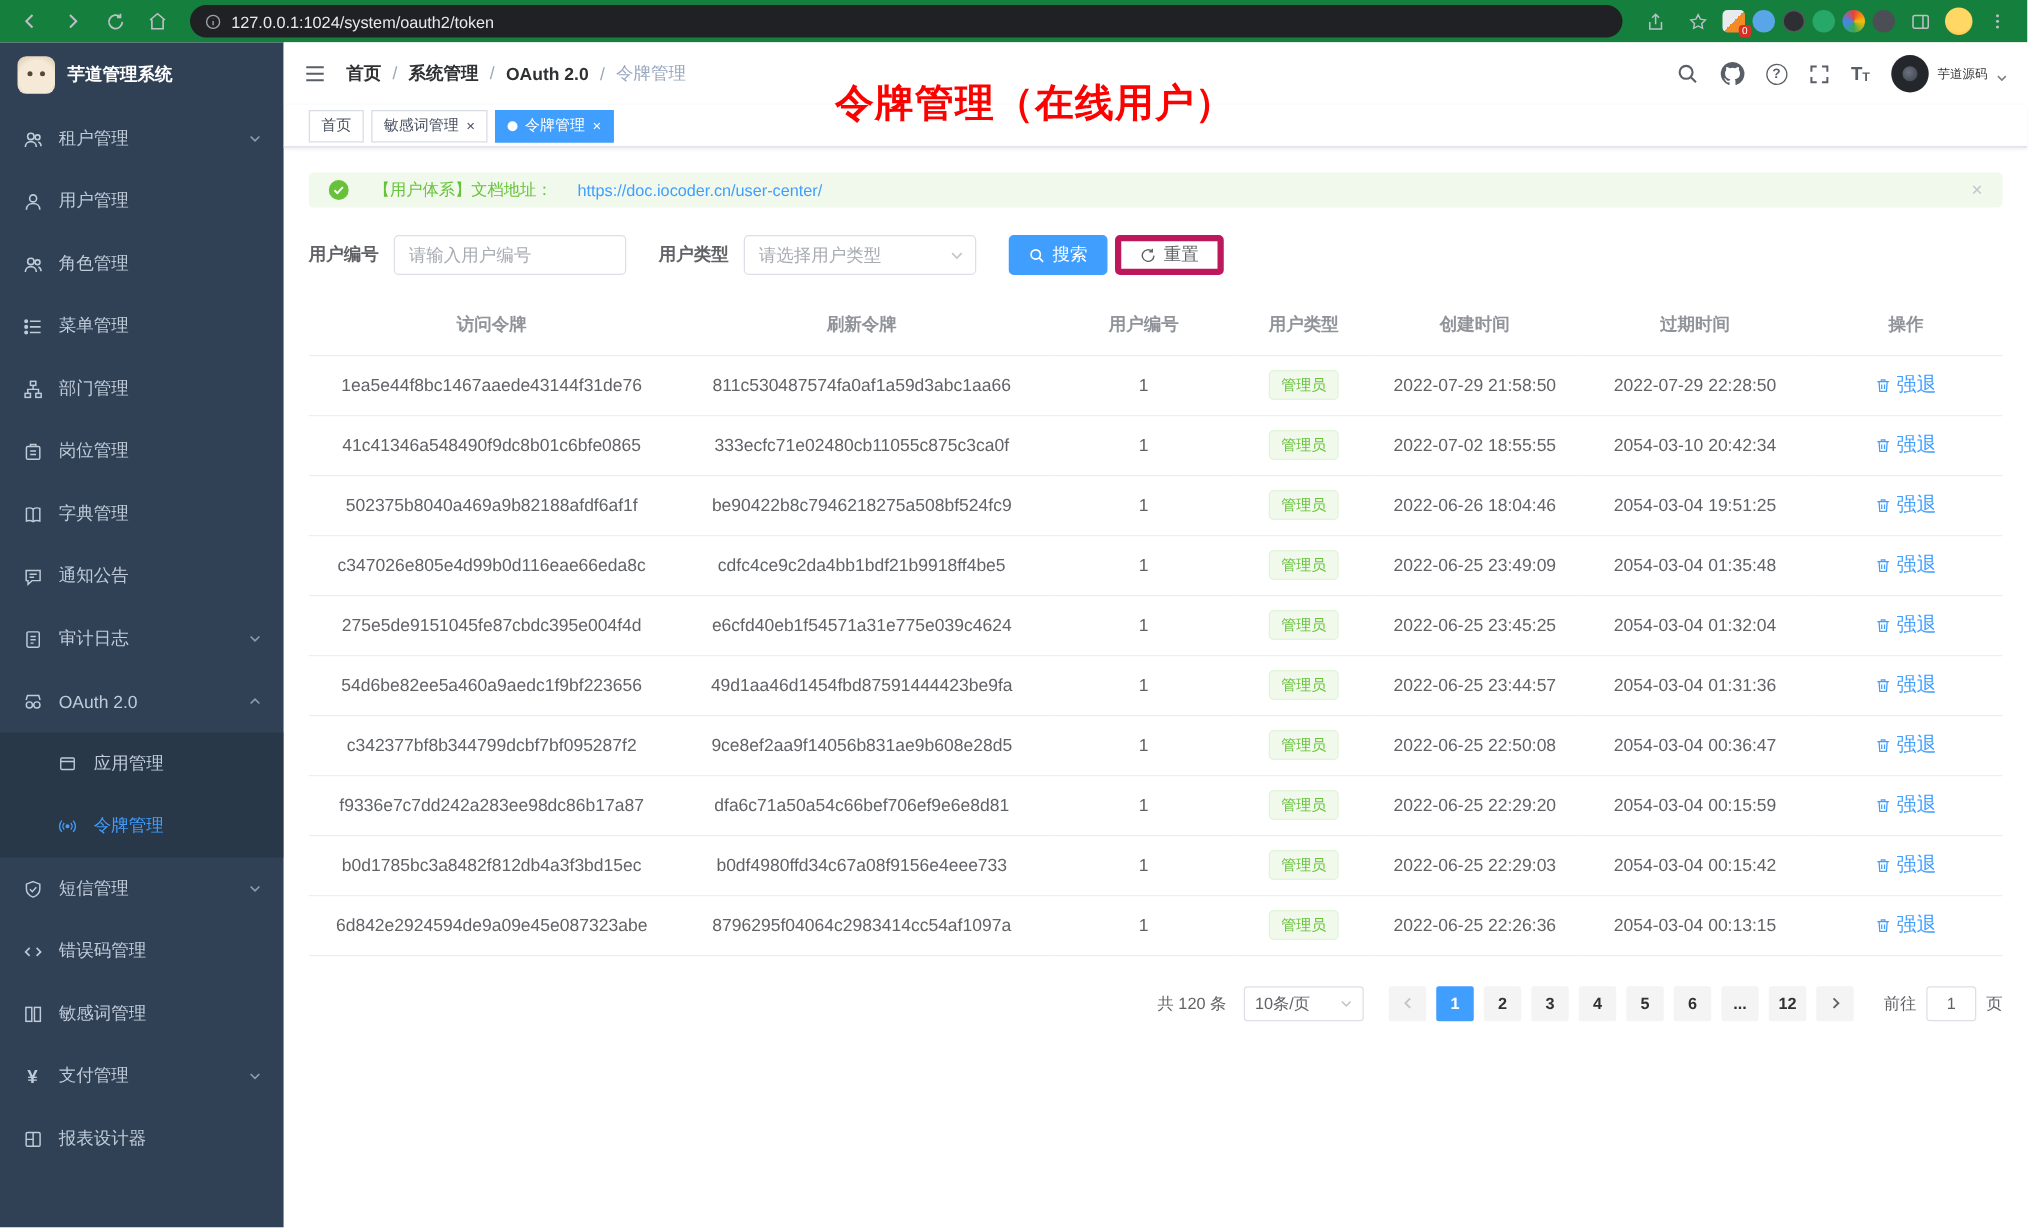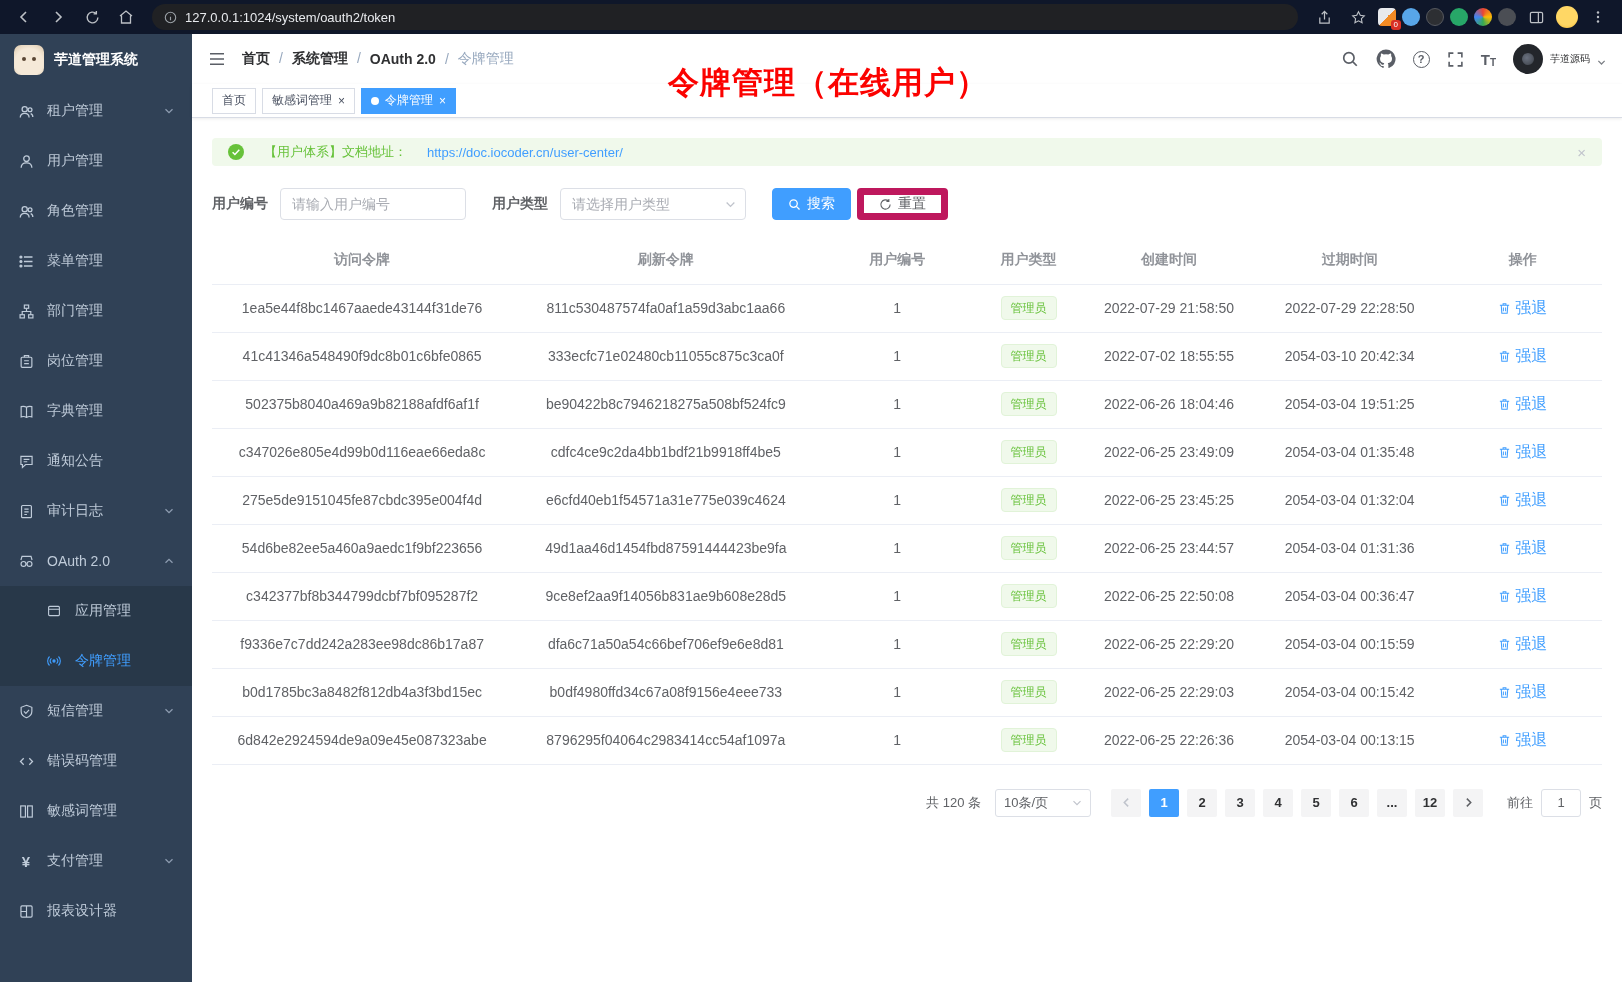--- a/index.html
+++ b/index.html
@@ -5,34 +5,34 @@
   * { box-sizing: border-box; margin: 0; padding: 0; }
   html,body { width:1622px; height:982px; }
   body {
     font-family: "Liberation Sans", "DejaVu Sans", sans-serif;
     font-size: 14px; color:#303133; background:#fff;
     overflow:hidden; position:relative;
   }
   svg { display:block; }
 
   
-  .browser-bar { height:34px; background:#0f172a; display:flex; align-items:center; padding:0 10px; gap:6px; }
+  .browser-bar { height:34px; background:#15803d; display:flex; align-items:center; padding:0 10px; gap:6px; }
   .bicon { width:28px; height:28px; display:flex; align-items:center; justify-content:center; color:#bdc1c6; border-radius:50%; flex-shrink:0; cursor:pointer; }
   .urlbar { flex:1; height:26px; background:#202124; border-radius:14px; display:flex; align-items:center; padding:0 12px; gap:8px; margin:0 6px; color:#9aa0a6; }
   .urlbar .url-text { color:#e8eaed; font-size:13px; }
   .ext-dot { width:18px; height:18px; border-radius:50%; flex-shrink:0; position:relative; cursor:pointer; }
   .badge { position:absolute; right:-5px; bottom:-4px; background:#d93025; color:#fff; font-size:8px; padding:0 3px; border-radius:3px; line-height:10px; }
   .profile-avatar { width:22px; height:22px; border-radius:50%; background:radial-gradient(circle at 50% 40%, #ffd765 60%, #f2b32a); flex-shrink:0; cursor:pointer; }
   .rainbow { background:conic-gradient(#ea4335,#fbbc05,#34a853,#4285f4,#ea4335); }
 
   
   .app { display:flex; height:948px; }
 
   
-  .sidebar { width:192px; background:#304156; flex-shrink:0; overflow:hidden; }
+  .sidebar { width:227px; background:#304156; flex-shrink:0; overflow:hidden; }
   .logo { height:52px; display:flex; align-items:center; gap:10px; padding:0 14px; }
   .logo-img { width:30px; height:30px; border-radius:7px; background:radial-gradient(circle at 50% 58%, #f5e9d8 60%, #d8c4a8); position:relative; flex-shrink:0; }
   .logo-img::before { content:""; position:absolute; left:8px; top:12px; width:4px; height:4px; border-radius:50%; background:#5a4634; box-shadow:10px 0 0 #5a4634; }
   .logo-title { color:#fff; font-weight:700; font-size:14px; }
   .menu-item { height:50px; display:flex; align-items:center; gap:13px; padding:0 18px; color:#bfcbd9; font-size:14px; cursor:pointer; }
   .menu-item .mi { width:16px; display:flex; justify-content:center; flex-shrink:0; }
   .menu-item .chev { margin-left:auto; color:#8d9cb0; }
   .menu-item.sub { padding-left:46px; background:#283849; }
   .menu-item.active { color:#409eff; }
   .chev.up svg { transform:rotate(180deg); }
@@ -77,21 +77,21 @@
   .filters { display:flex; align-items:center; margin-bottom:16px; }
   .filters .flabel { font-weight:700; color:#606266; margin-right:12px; }
   .filters .flabel.second { margin-left:26px; }
   .f-input { width:186px; height:32px; border:1px solid #dcdfe6; border-radius:4px; padding:12px 11px; font-size:14px; color:#606266; outline:none; background:#fff; font-family:inherit; }
   .f-input::placeholder { color:#a8abb2; }
   .select-wrap { position:relative; }
   .select-wrap .sel-caret { position:absolute; right:10px; top:11px; color:#c0c4cc; pointer-events:none; }
   .btns { display:flex; gap:6px; margin-left:26px; }
   .btn { height:32px; display:inline-flex; align-items:center; gap:6px; padding:0 15px; border-radius:4px; font-size:14px; cursor:pointer; font-family:inherit; }
   .btn-primary { background:#409eff; border:1px solid #409eff; color:#fff; }
-  .btn-default { background:#fff; border:7px solid #be185d; color:#606266; }
+  .btn-default { background:#fff; border:5px solid #be185d; color:#606266; }
 
   table.grid { width:100%; border-collapse:collapse; table-layout:fixed; }
   .grid th { height:48px; color:#909399; font-weight:600; font-size:14px; border-bottom:1px solid #ebeef5; text-align:center; }
   .grid td { height:48px; color:#606266; font-size:14px; border-bottom:1px solid #ebeef5; text-align:center; overflow:hidden; white-space:nowrap; }
   .tag-success { display:inline-block; background:#f0f9eb; border:1px solid #e1f3d8; color:#67c23a; font-size:12px; height:24px; line-height:22px; padding:0 9px; border-radius:4px; }
   .action-link { color:#409eff; display:inline-flex; align-items:center; gap:4px; cursor:pointer; font-size:16px; }
 
   .pagination { display:flex; align-items:center; justify-content:flex-end; margin-top:24px; font-size:13px; color:#606266; }
   .pg-total { margin-right:14px; }
   .pg-size { width:96px; height:28px; border:1px solid #dcdfe6; border-radius:3px; display:flex; align-items:center; justify-content:space-between; padding:0 8px; margin-right:16px; cursor:pointer; background:#fff; color:#606266; }

